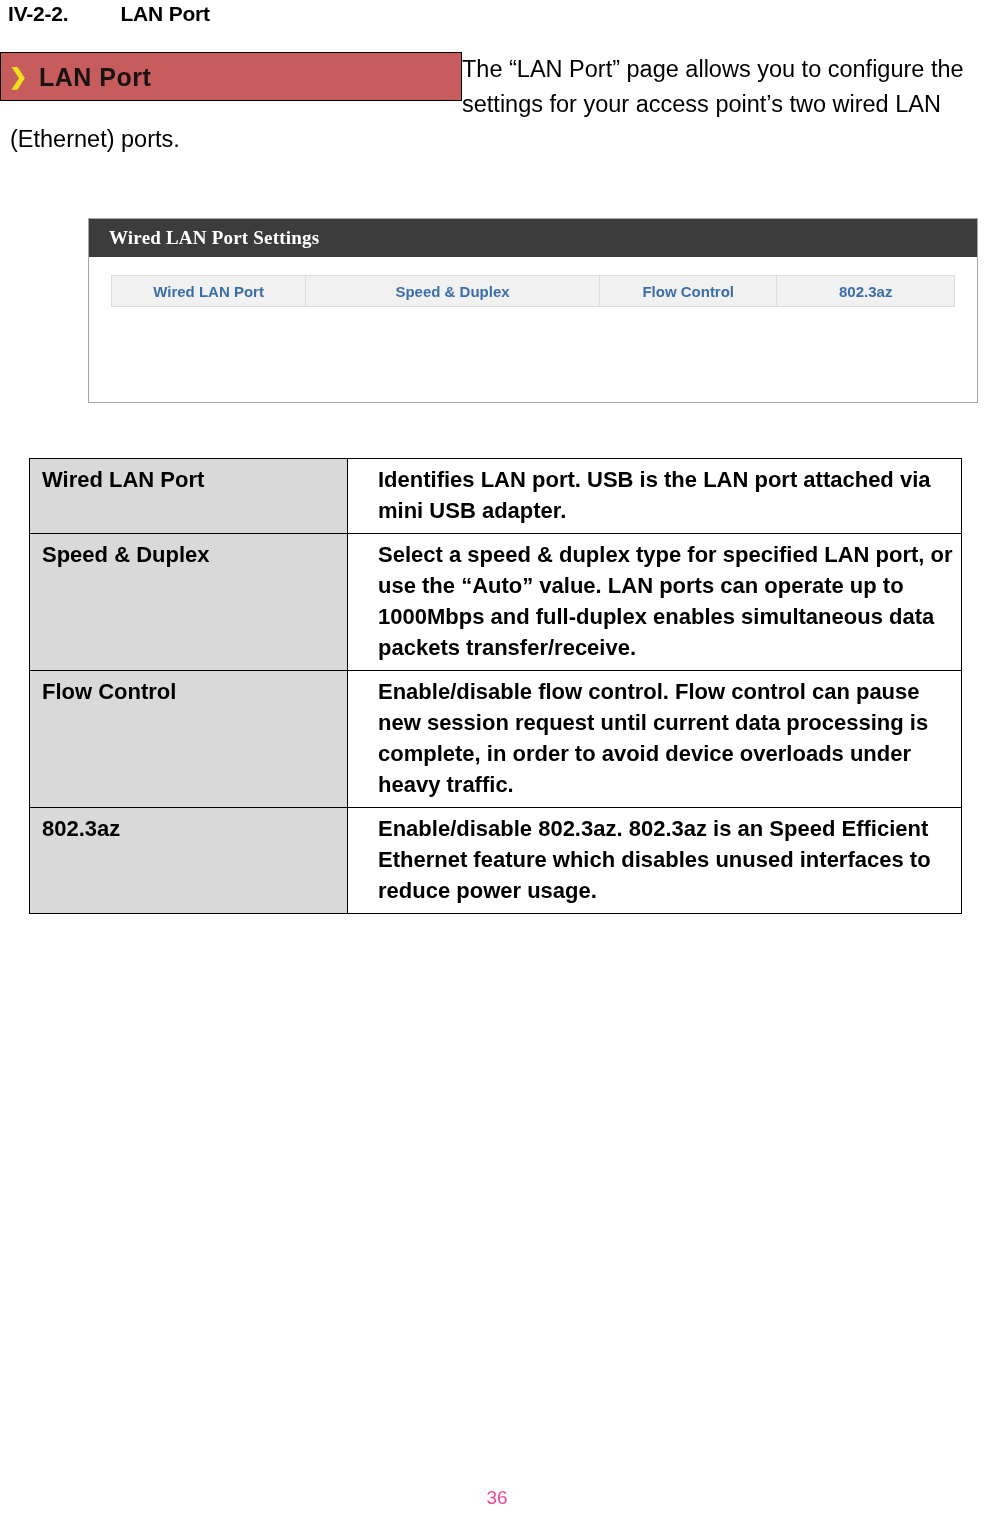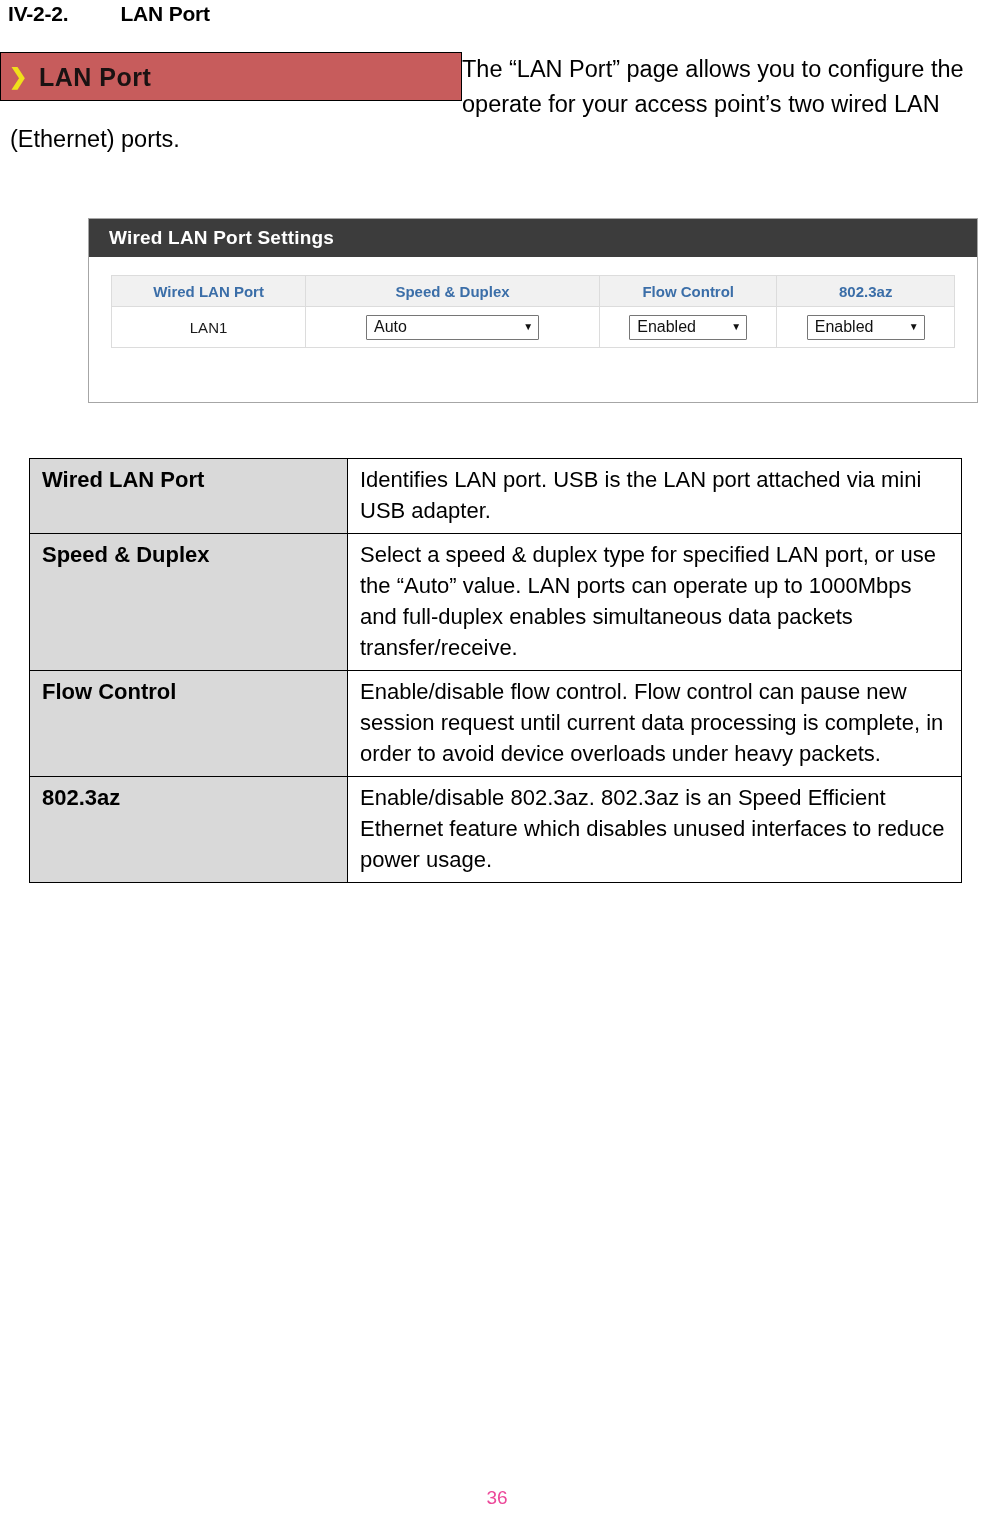--- a/index.html
+++ b/index.html
@@ -84,21 +84,21 @@
     border: 1px solid #a6a6a6;
     box-sizing: border-box;
   }
   .shot-titlebar {
     height: 38px;
     background: #3c3c3c;
     color: #ffffff;
     display: flex;
     align-items: center;
     padding-left: 20px;
-    font-family: Liberation Sans, sans-serif;
+    font-family: Liberation Serif, serif;
     font-size: 19px;
     font-weight: bold;
     letter-spacing: 0.2px;
     box-sizing: border-box;
   }
   .shot-body {
     padding: 18px 22px 14px 22px;
     box-sizing: border-box;
   }
   table.lan-table {
@@ -173,21 +173,22 @@
     padding: 5px 8px 7px 10px;
   }
   table.desc td.label {
     width: 297px;
     background: #d9d9d9;
     font-weight: bold;
     padding-left: 12px;
   }
   table.desc td.value {
     background: #ffffff;
-    padding-left: 12px;
+    padding-left: 30px;
+    font-weight: bold;
   }
 
   
   .page-number {
     position: absolute;
     left: 0;
     right: 0;
     top: 1487px;
     text-align: center;
     font-size: 19px;
@@ -199,77 +200,56 @@
 
 <div class="section-heading">
   <span class="num">IV-2-2.</span><span class="title">LAN Port</span>
 </div>
 
 <div class="intro-wrap">
   <div class="banner">
     <span class="chev">❯</span>
     <span class="banner-label">LAN Port</span>
   </div>
-  <div class="intro-text">The “LAN Port” page allows you to configure the operate for your access point’s two wired LAN (Ethernet) ports.</div>
+  <div class="intro-text">The “LAN Port” page allows you to configure the settings for your access point’s two wired LAN (Ethernet) ports.</div>
 </div>
 
 <div class="shot">
   <div class="shot-titlebar">
     <span>Wired LAN Port Settings</span>
   </div>
   <div class="shot-body">
     <table class="lan-table">
       <thead>
         <tr>
           <th class="col-port">Wired LAN Port</th>
           <th class="col-speed">Speed &amp; Duplex</th>
           <th class="col-flow">Flow Control</th>
           <th class="col-az">802.3az</th>
         </tr>
       </thead>
       <tbody>
-        <tr>
-          <td>LAN1</td>
-          <td>
-            <span class="sel wide">
-              <span>Auto</span>
-              <span class="caret">▼</span>
-            </span>
-          </td>
-          <td>
-            <span class="sel narrow">
-              <span>Enabled</span>
-              <span class="caret">▼</span>
-            </span>
-          </td>
-          <td>
-            <span class="sel narrow">
-              <span>Enabled</span>
-              <span class="caret">▼</span>
-            </span>
-          </td>
-        </tr>
       </tbody>
     </table>
   </div>
 </div>
 
 <table class="desc">
   <tbody>
     <tr>
       <td class="label">Wired LAN Port</td>
       <td class="value">Identifies LAN port. USB is the LAN port attached via mini USB adapter.</td>
     </tr>
     <tr>
       <td class="label">Speed &amp; Duplex</td>
       <td class="value">Select a speed &amp; duplex type for specified LAN port, or use the “Auto” value. LAN ports can operate up to 1000Mbps and full-duplex enables simultaneous data packets transfer/receive.</td>
     </tr>
     <tr>
       <td class="label">Flow Control</td>
-      <td class="value">Enable/disable flow control. Flow control can pause new session request until current data processing is complete, in order to avoid device overloads under heavy packets.</td>
+      <td class="value">Enable/disable flow control. Flow control can pause new session request until current data processing is complete, in order to avoid device overloads under heavy traffic.</td>
     </tr>
     <tr>
       <td class="label">802.3az</td>
       <td class="value">Enable/disable 802.3az. 802.3az is an Speed Efficient Ethernet feature which disables unused interfaces to reduce power usage.</td>
     </tr>
   </tbody>
 </table>
 
 <div class="page-number">36</div>
 

